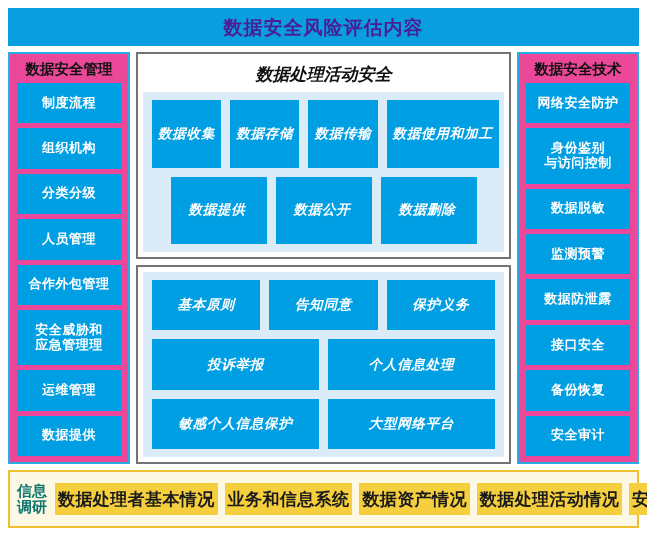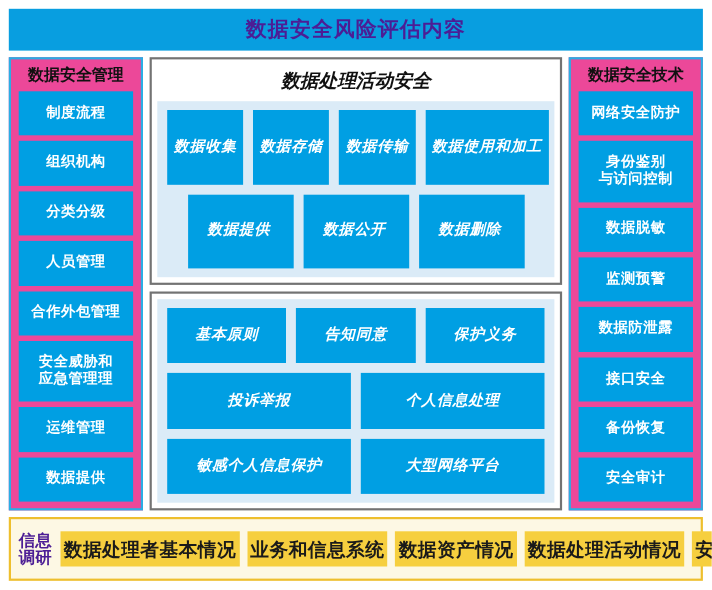--- a/index.html
+++ b/index.html
@@ -182,21 +182,21 @@
     height: 58px;
     flex: 0 0 auto;
     display: flex;
     align-items: center;
     padding: 0 7px;
     gap: 7px;
   }
   .survey-label {
     font-size: 15px;
     font-weight: bold;
-    color: #4c1d95;
+    color: #0f766e;
     line-height: 1.08;
     text-align: center;
     white-space: pre-line;
     flex: 0 0 auto;
     padding-right: 1px;
   }
   .survey-items {
     display: flex;
     gap: 7px;
     flex: 1 1 auto;

